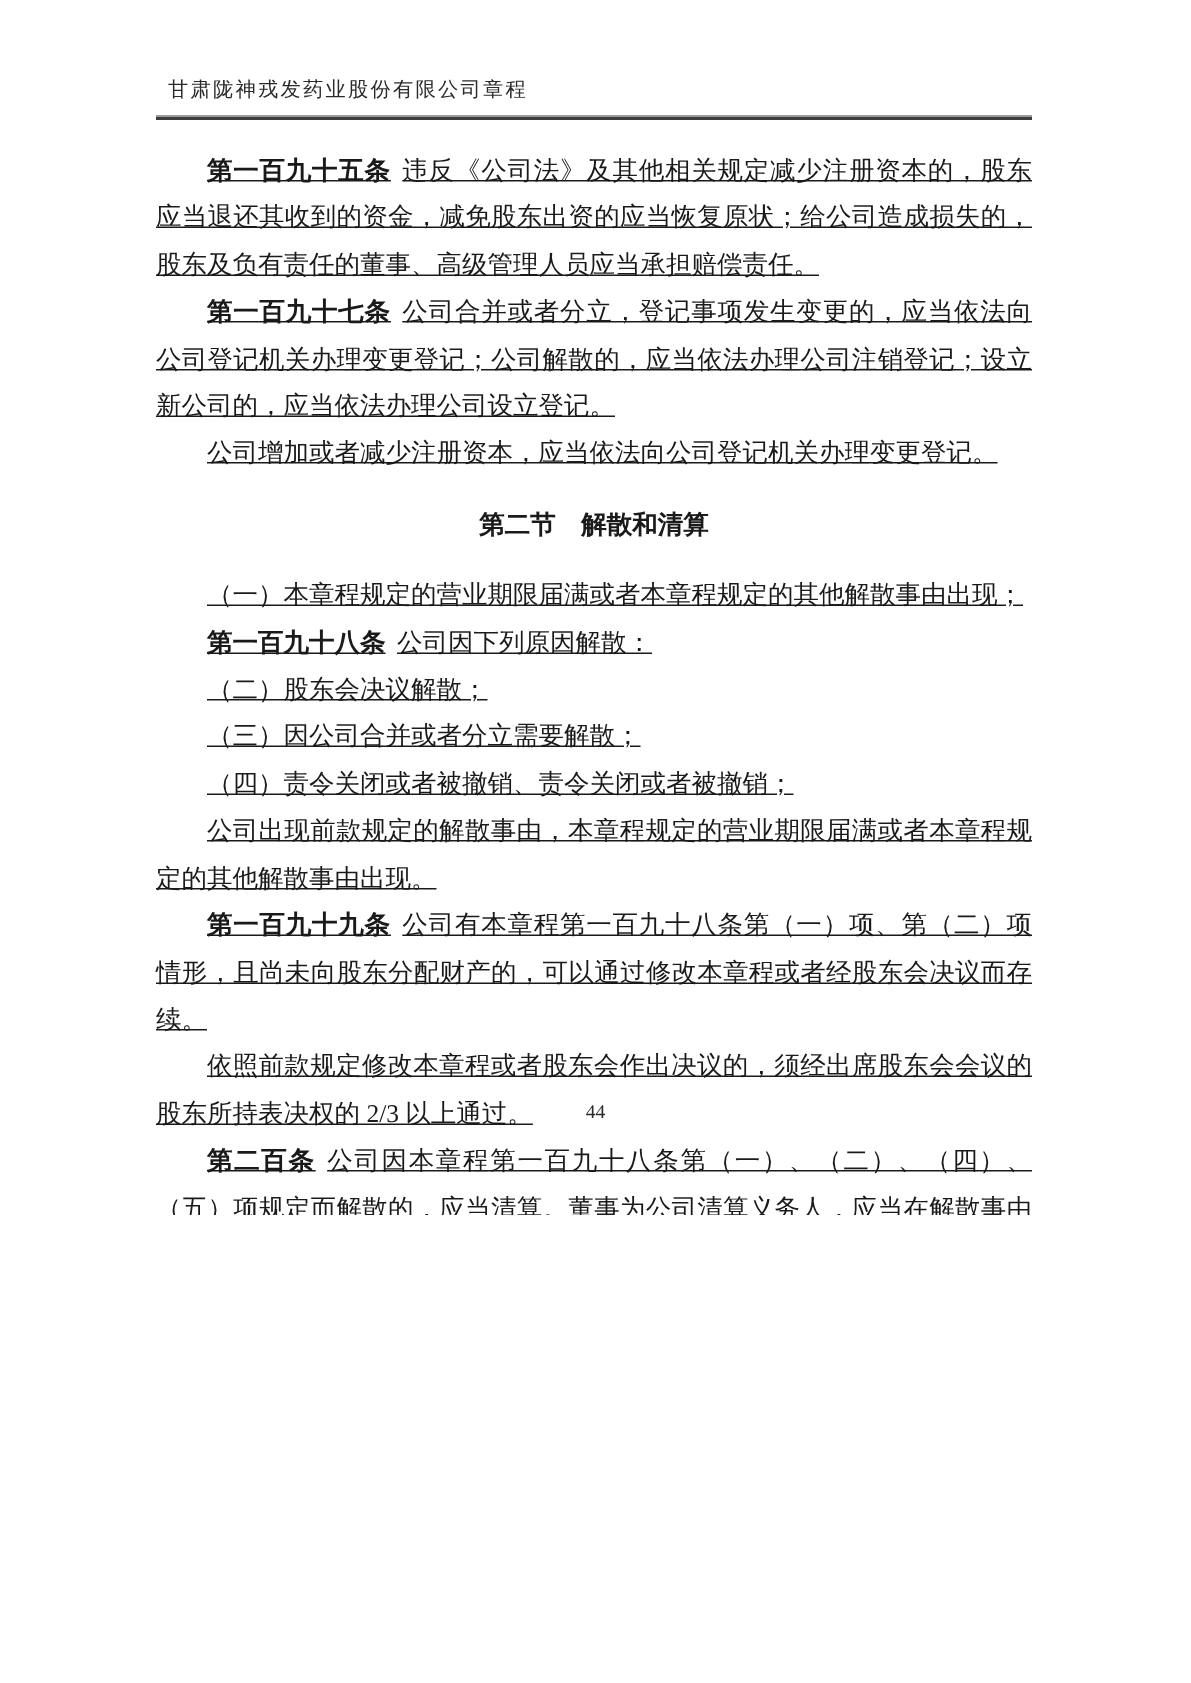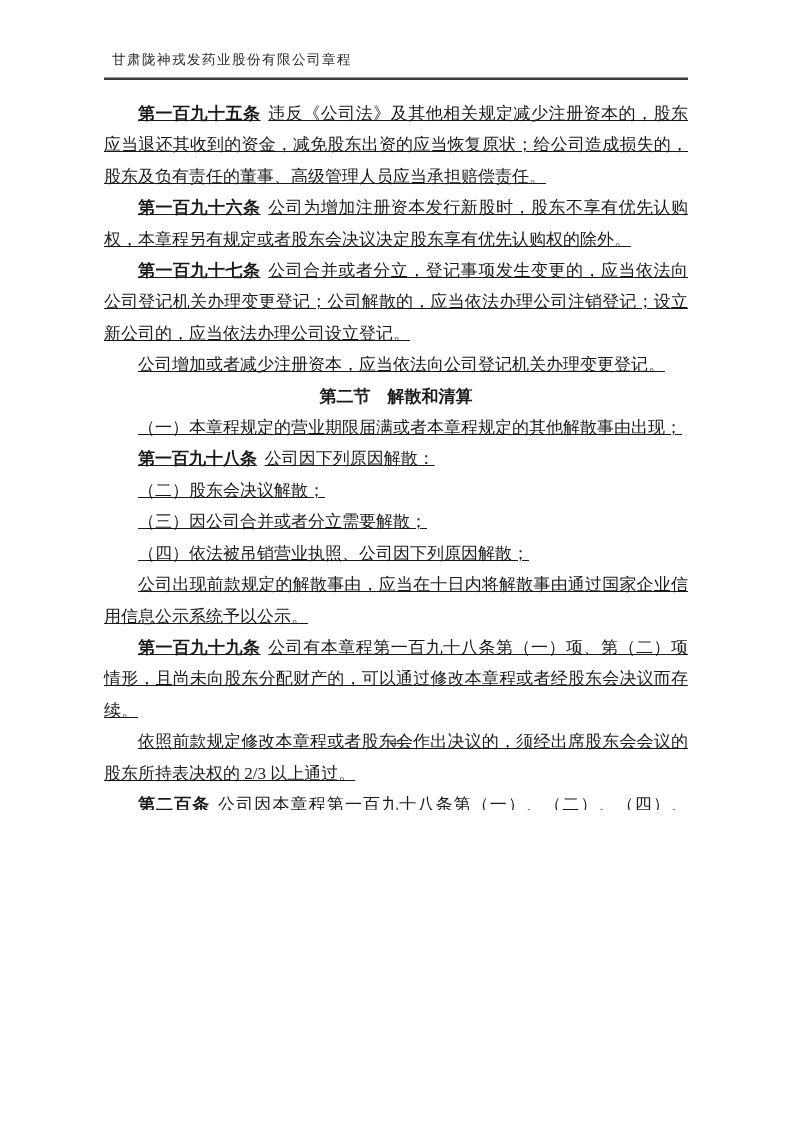--- a/index.html
+++ b/index.html
@@ -42,21 +42,21 @@
   .para {
     margin: 0;
     text-indent: 2em;
     text-decoration: underline;
   }
   .article-num {
     font-weight: bold;
     margin-right: 0.45em;
   }
   .section-heading {
-    margin: 0;
+    margin: 16px;
     font-size: 17px;
     font-weight: bold;
     text-align: center;
     text-indent: 0;
     line-height: 31.4px;
   }
   .page-footer {
     position: absolute;
     left: 0;
     right: 0;
@@ -75,40 +75,39 @@
 
   <div class="doc-header">
     <div class="doc-header-title">甘肃陇神戎发药业股份有限公司章程</div>
     <div class="doc-header-rule"></div>
   </div>
 
   <div class="doc-body">
 
     <p class="para"><b class="article-num">第一百九十五条</b><span>违反《公司法》及其他相关规定减少注册资本的，股东应当退还其收到的资金，减免股东出资的应当恢复原状；给公司造成损失的，股东及负有责任的董事、高级管理人员应当承担赔偿责任。</span></p>
 
-    <p class="para"><b class="article-num">第一百九十六条</b><span>公司为增加注册资本发行新股时，股东不享有优先认购权，本章程另有规定或者股东会决议决定股东享有优先认购权的除外。</span></p>
 
     <p class="para"><b class="article-num">第一百九十七条</b><span>公司合并或者分立，登记事项发生变更的，应当依法向公司登记机关办理变更登记；公司解散的，应当依法办理公司注销登记；设立新公司的，应当依法办理公司设立登记。</span></p>
 
     <p class="para"><span>公司增加或者减少注册资本，应当依法向公司登记机关办理变更登记。</span></p>
 
     <h2 class="section-heading">第二节　解散和清算</h2>
 
     <p class="para"><span>（一）本章程规定的营业期限届满或者本章程规定的其他解散事由出现；</span></p>
 
     <p class="para"><b class="article-num">第一百九十八条</b><span>公司因下列原因解散：</span></p>
 
     <p class="para"><span>（二）股东会决议解散；</span></p>
 
     <p class="para"><span>（三）因公司合并或者分立需要解散；</span></p>
 
-    <p class="para"><span>（四）依法被吊销营业执照、公司因下列原因解散；</span></p>
+    <p class="para"><span>（四）责令关闭或者被撤销、责令关闭或者被撤销；</span></p>
 
 
-    <p class="para"><span>公司出现前款规定的解散事由，应当在十日内将解散事由通过国家企业信用信息公示系统予以公示。</span></p>
+    <p class="para"><span>公司出现前款规定的解散事由，本章程规定的营业期限届满或者本章程规定的其他解散事由出现。</span></p>
 
     <p class="para"><b class="article-num">第一百九十九条</b><span>公司有本章程第一百九十八条第（一）项、第（二）项情形，且尚未向股东分配财产的，可以通过修改本章程或者经股东会决议而存续。</span></p>
 
     <p class="para"><span>依照前款规定修改本章程或者股东会作出决议的，须经出席股东会会议的股东所持表决权的 2/3 以上通过。</span></p>
 
     <p class="para"><b class="article-num">第二百条</b><span>公司因本章程第一百九十八条第（一）、（二）、（四）、（五）项规定而解散的，应当清算。董事为公司清算义务人，应当在解散事由出现之日起 15 日内组成清算组进行清算。</span></p>
 
 
   </div>
 

